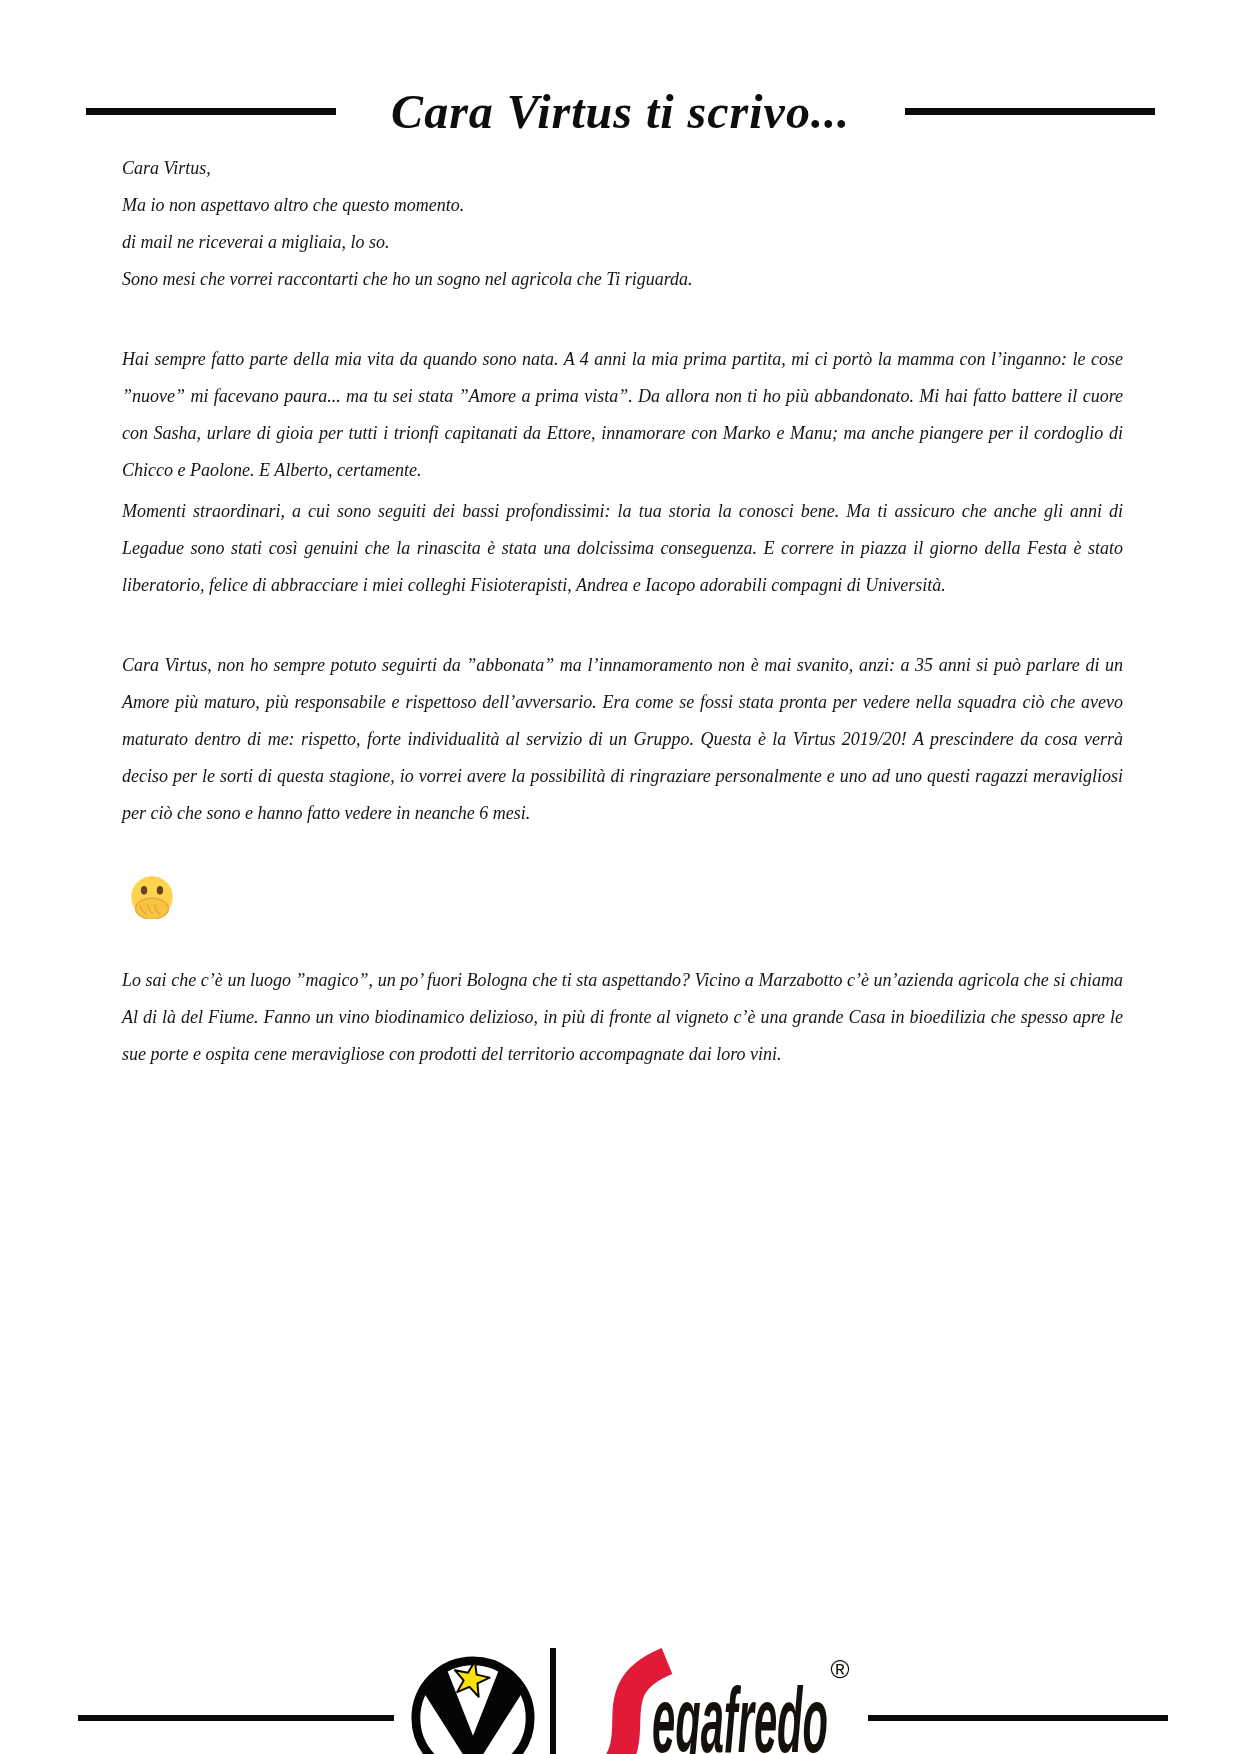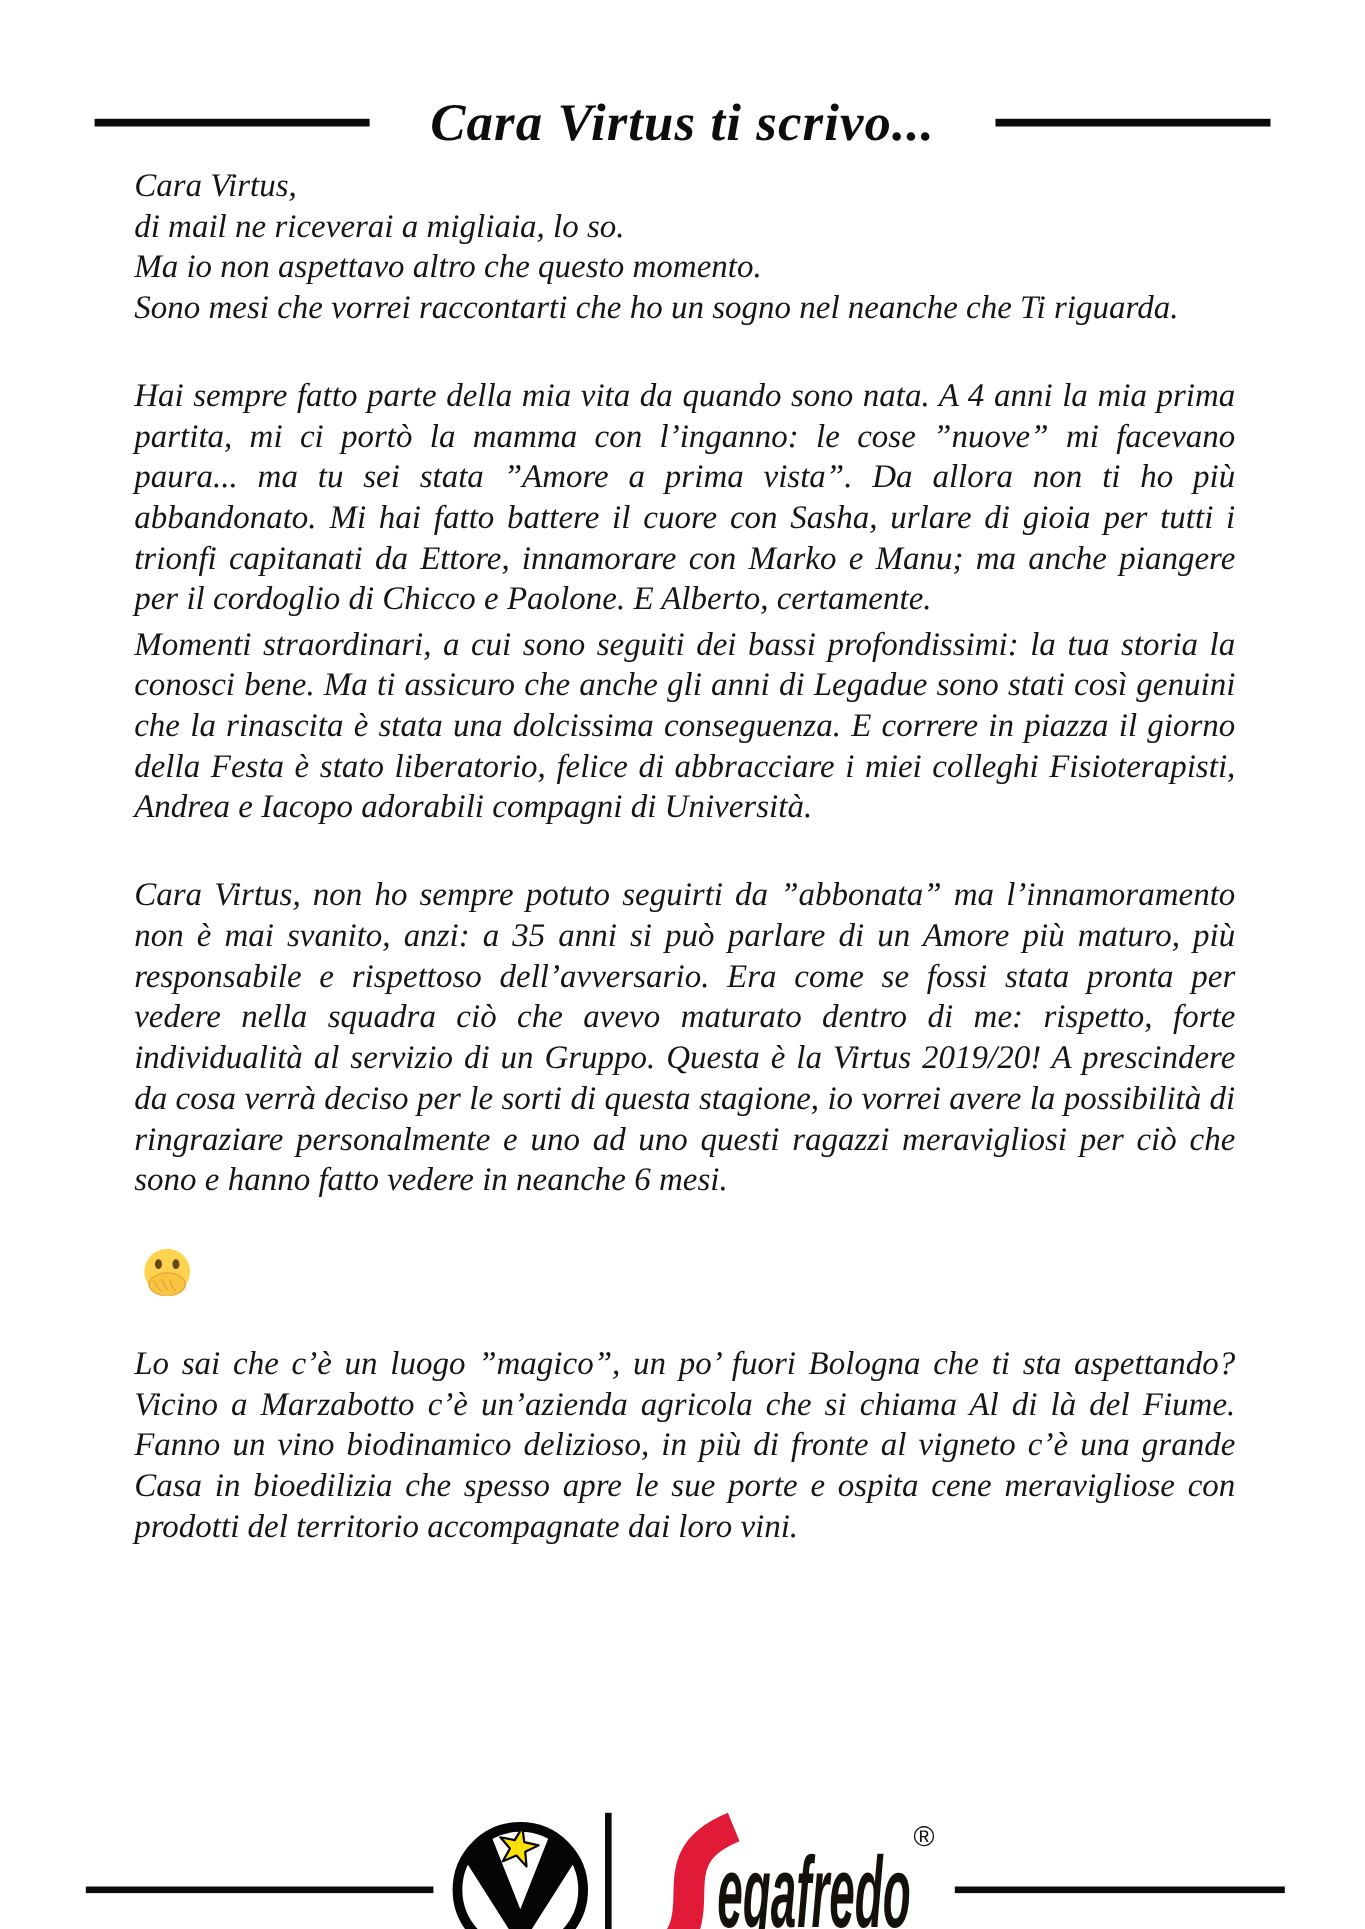--- a/index.html
+++ b/index.html
@@ -14,21 +14,21 @@
   }
   .rule{height:7px;background:#0a0a0a;flex:0 0 auto;}
   .title-rule{width:250px;}
   h1.title{
     flex:1 1 auto;margin:0;text-align:center;font-size:48px;font-weight:bold;font-style:italic;
     white-space:nowrap;letter-spacing:1px;color:#0d0d0d;
   }
   
   .letter{
     position:absolute;top:150px;left:122px;width:1001px;
-    font-size:30px;line-height:37px;
+    font-size:18px;line-height:37px;
   }
   .letter p{margin:0 0 43px 0;text-align:justify;}
   .opening p{margin:0;text-align:left;}
   .opening{margin-bottom:43px;}
   .letter p.joined-top{margin-top:4px;}
   .letter p.joined-bottom{margin-bottom:0;}
   .emoji{width:44px;height:44px;vertical-align:-13px;margin-left:8px;}
   
   .footer{
     position:absolute;top:1645px;left:0;right:0;height:146px;
@@ -48,23 +48,23 @@
 
   <header class="title-row">
     <span class="rule title-rule"></span>
     <h1 class="title">Cara Virtus ti scrivo...</h1>
     <span class="rule title-rule"></span>
   </header>
 
   <main class="letter">
     <div class="opening">
       <p>Cara Virtus,</p>
+      <p>Ma io non aspettavo altro che questo momento.</p>
       <p>di mail ne riceverai a migliaia, lo so.</p>
-      <p>Ma io non aspettavo altro che questo momento.</p>
-      <p>Sono mesi che vorrei raccontarti che ho un sogno nel neanche che Ti riguarda.</p>
+      <p>Sono mesi che vorrei raccontarti che ho un sogno nel agricola che Ti riguarda.</p>
     </div>
 
     <p class="joined-bottom">Hai sempre fatto parte della mia vita da quando sono nata. A 4 anni la mia prima partita, mi ci portò la mamma con l’inganno: le cose ”nuove” mi facevano paura... ma tu sei stata ”Amore a prima vista”. Da allora non ti ho più abbandonato. Mi hai fatto battere il cuore con Sasha, urlare di gioia per tutti i trionfi capitanati da Ettore, innamorare con Marko e Manu; ma anche piangere per il cordoglio di Chicco e Paolone. E Alberto, certamente.</p>
     <p class="joined-top">Momenti straordinari, a cui sono seguiti dei bassi profondissimi: la tua storia la conosci bene. Ma ti assicuro che anche gli anni di Legadue sono stati così genuini che la rinascita è stata una dolcissima conseguenza. E correre in piazza il giorno della Festa è stato liberatorio, felice di abbracciare i miei colleghi Fisioterapisti, Andrea e Iacopo adorabili compagni di Università.</p>
 
     <p>Cara Virtus, non ho sempre potuto seguirti da ”abbonata” ma l’innamoramento non è mai svanito, anzi: a 35 anni si può parlare di un Amore più maturo, più responsabile e rispettoso dell’avversario. Era come se fossi stata pronta per vedere nella squadra ciò che avevo maturato dentro di me: rispetto, forte individualità al servizio di un Gruppo. Questa è la Virtus 2019/20! A prescindere da cosa verrà deciso per le sorti di questa stagione, io vorrei avere la possibilità di ringraziare personalmente e uno ad uno questi ragazzi meravigliosi per ciò che sono e hanno fatto vedere in neanche 6 mesi.</p>
 
     <p><svg class="emoji" viewBox="0 0 36 36" aria-hidden="true">
         <circle cx="18" cy="18" r="17" fill="#ffd250"></circle>
         <ellipse cx="11.5" cy="12.5" rx="2.6" ry="3.6" fill="#65471b"></ellipse>

